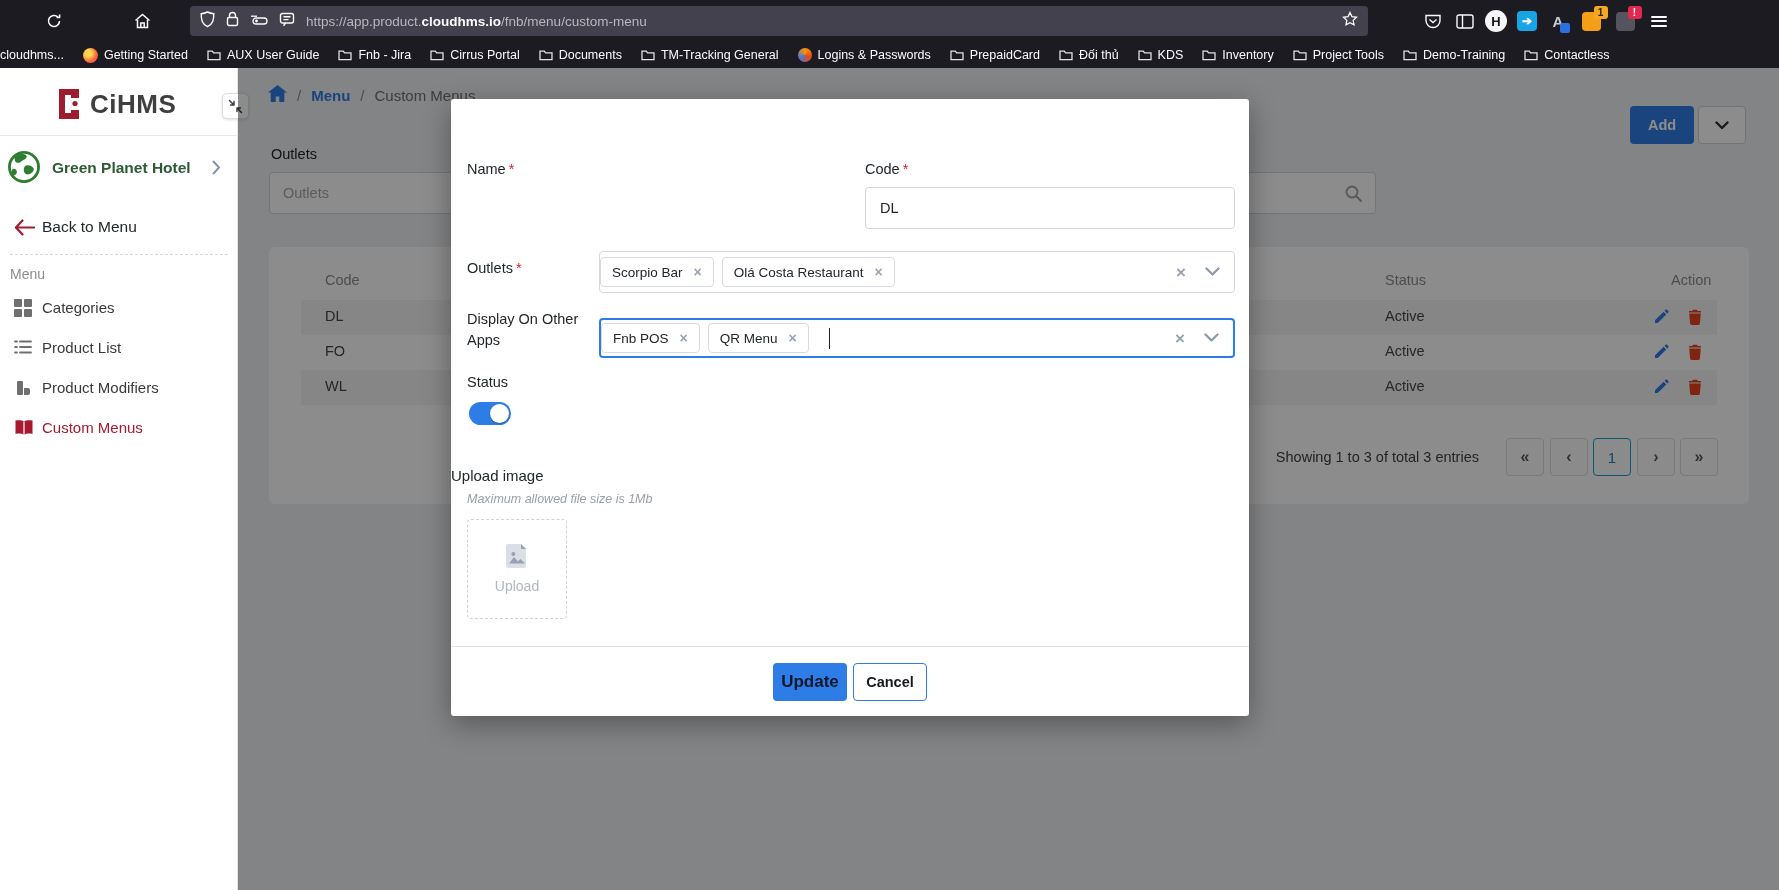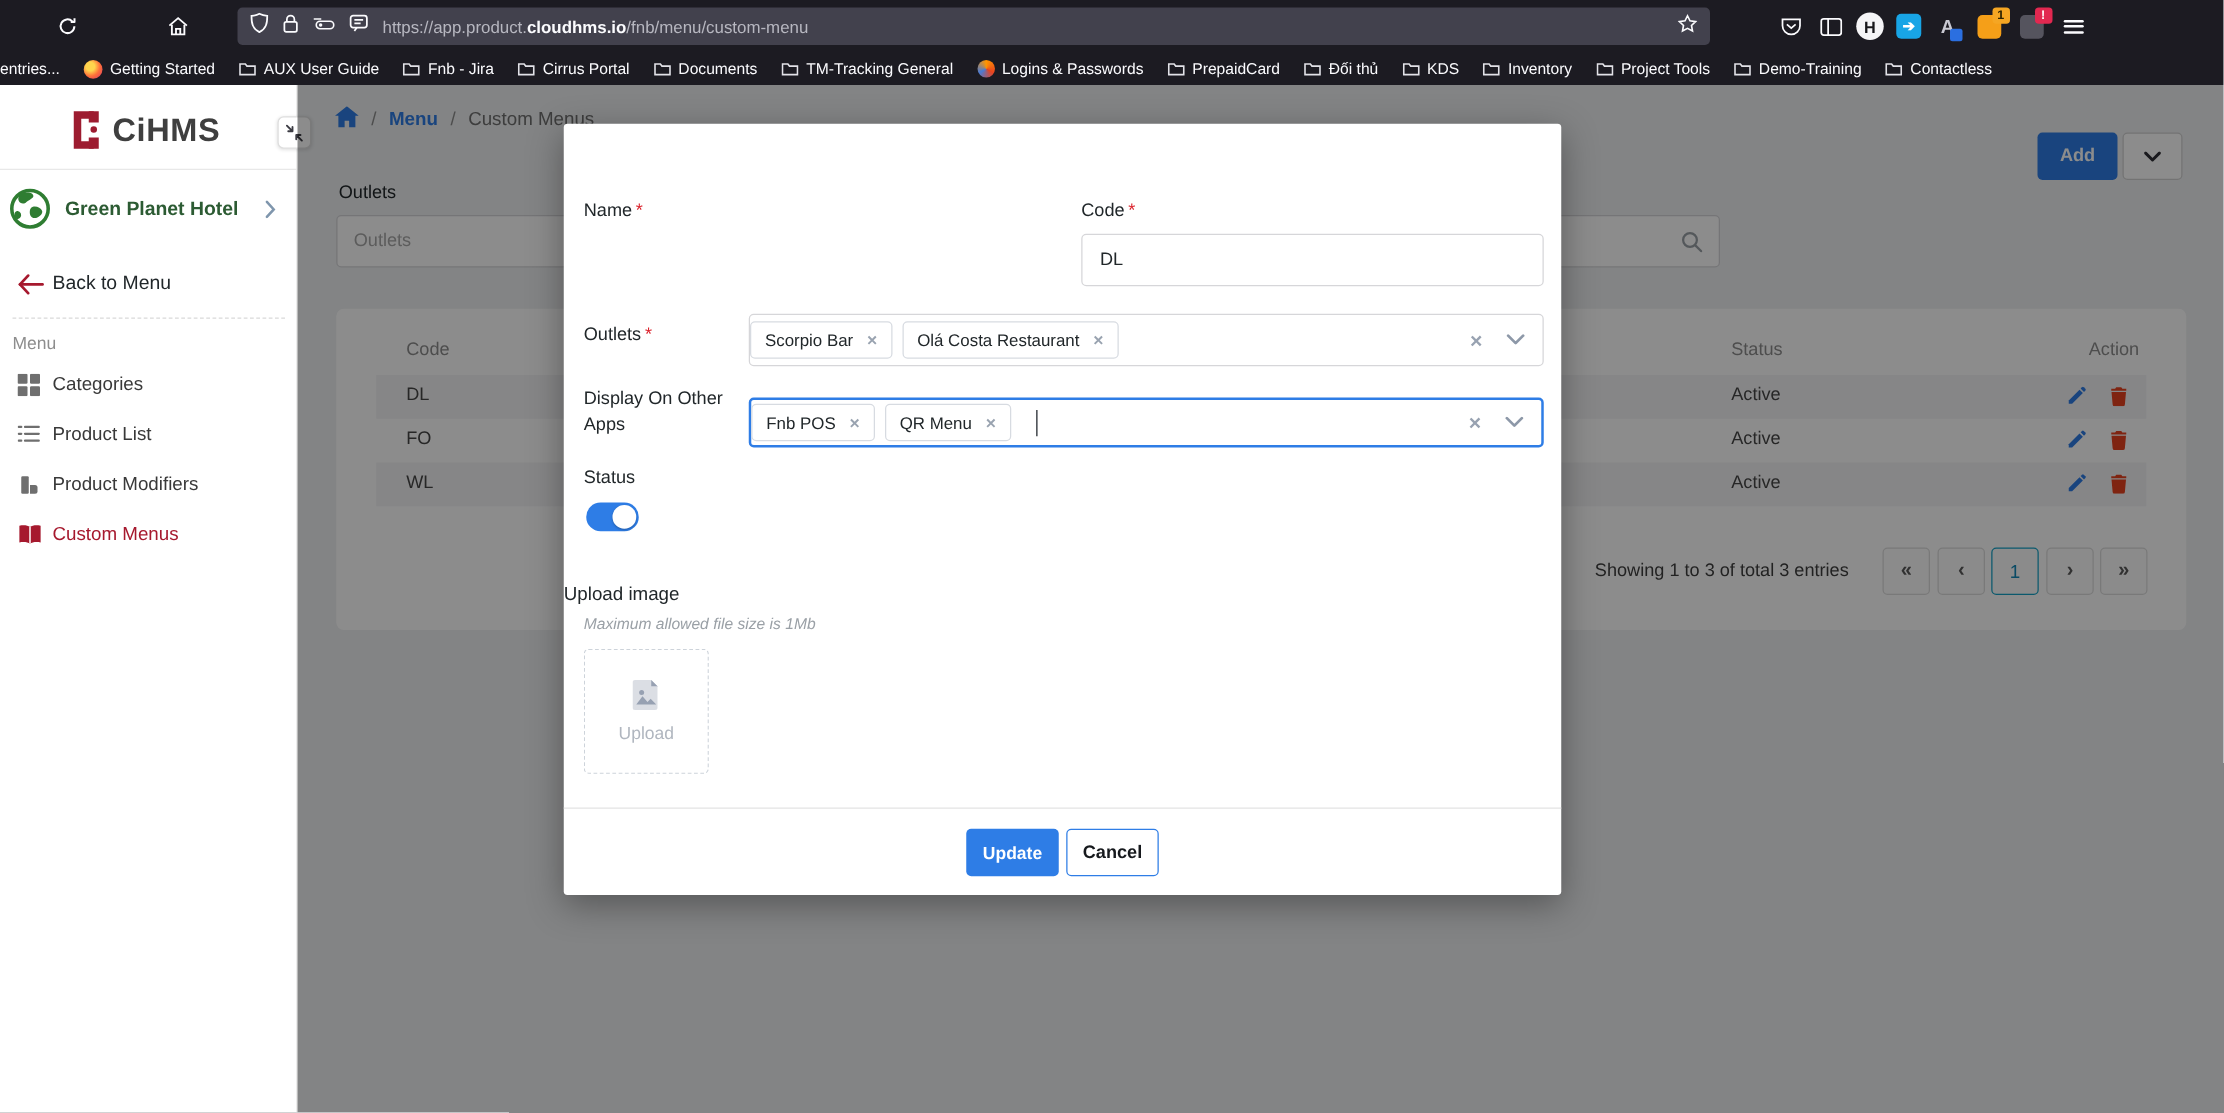--- a/index.html
+++ b/index.html
@@ -98,21 +98,21 @@
   .sel-controls { margin-left:auto; display:flex; align-items:center; gap:19px; padding-right:4px; }
   .sel-clear { color:#98a2b1; font-size:17px; font-weight:700; cursor:pointer; line-height:1; }
   .cursor-bar { width:1.5px; height:21px; background:#1d2228; margin-left:12px; }
   .toggle { position:absolute; left:18px; top:303px; width:42px; height:23px; border-radius:12px; background:#2e7de6; }
   .toggle .knob { position:absolute; right:2px; top:2px; width:19px; height:19px; border-radius:50%; background:#fff; box-shadow:0 1px 2px rgba(0,0,0,.25); }
   .upload-title { position:absolute; left:0; top:368px; font-size:15px; color:#21272a; }
   .upload-note { position:absolute; left:16px; top:393px; font-size:12.5px; font-style:italic; color:#9aa0a6; }
   .upload-box { position:absolute; left:16px; top:420px; width:100px; height:100px; border:1.5px dashed #cdd3da; border-radius:4px; display:flex; flex-direction:column; align-items:center; justify-content:center; gap:10px; cursor:pointer; }
   .upload-box .u-label { font-size:14px; color:#b0b6bf; }
   .m-footer { position:absolute; left:0; right:0; bottom:0; height:70px; border-top:1px solid #e3e3e3; display:flex; align-items:center; justify-content:center; gap:6px; }
-  .btn-update { min-width:74px; height:38px; background:#2e7de6; color:#ffffff; font-size:14px; font-weight:700; border:none; border-radius:4px; font-family:"Liberation Sans",sans-serif; }
+  .btn-update { min-width:74px; height:38px; background:#2e7de6; color:#0f172a; font-size:17px; font-weight:700; border:none; border-radius:4px; font-family:"Liberation Sans",sans-serif; }
   .btn-cancel { min-width:74px; height:38px; background:#fff; color:#16191d; font-size:14.5px; font-weight:700; border:1px solid #2e7de6; border-radius:4px; font-family:"Liberation Sans",sans-serif; }
 </style>
 </head>
 <body>
 
 <div id="screen">
 
   <div id="chrome">
     <div id="toolbar">
       <div class="tbtn" style="left:40px">
@@ -186,21 +186,21 @@
           <div class="hamburger">
             <div></div>
             <div></div>
             <div></div>
           </div>
         </div>
     </div>
 
     <div id="bookmarksbar">
       <span class="bm">
-          <span>entries...</span>
+          <span>cloudhms...</span>
         </span>
       <span class="bm">
           <span class="fx-dot"></span>
           <span>Getting Started</span>
         </span>
       <span class="bm">
           <svg width="14" height="12" viewBox="0 0 16 14" fill="none" stroke="#e2e2e8" stroke-width="1.5">
             <path d="M1 12.5V2.5h5l1.5 2H15v8z"></path>
           </svg>
           <span>AUX User Guide</span>

